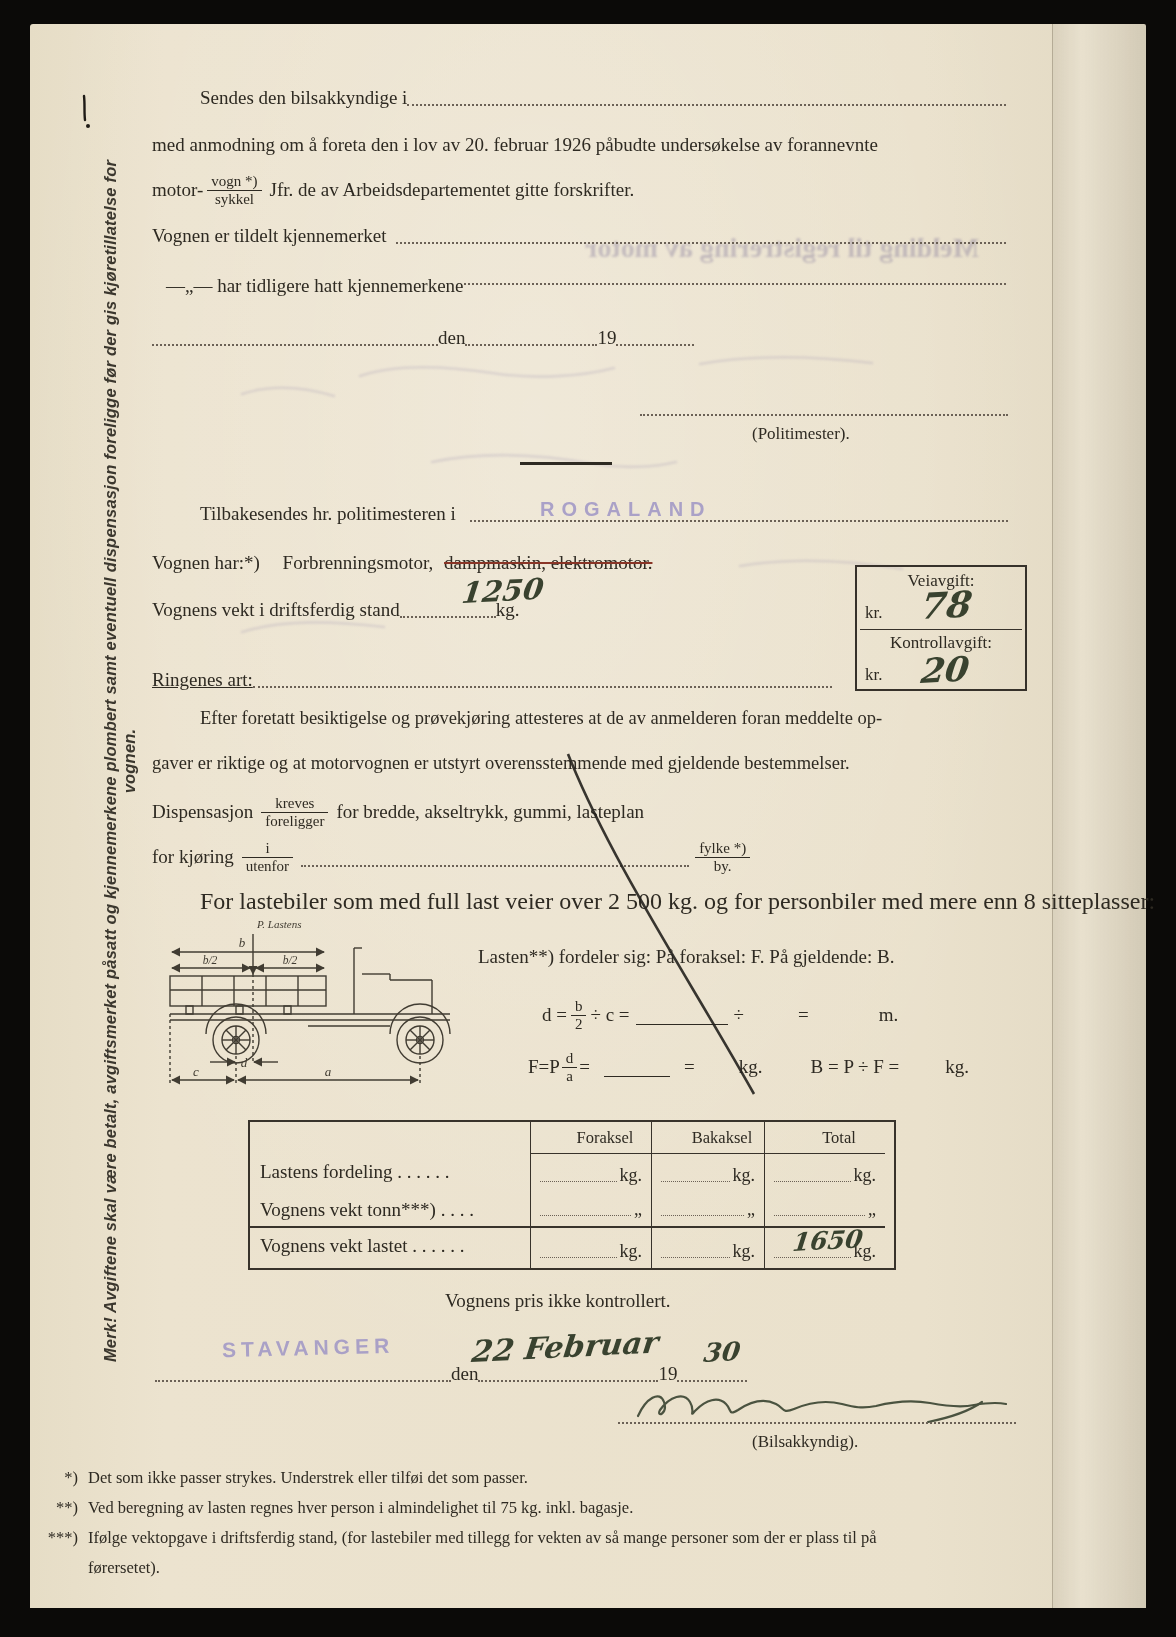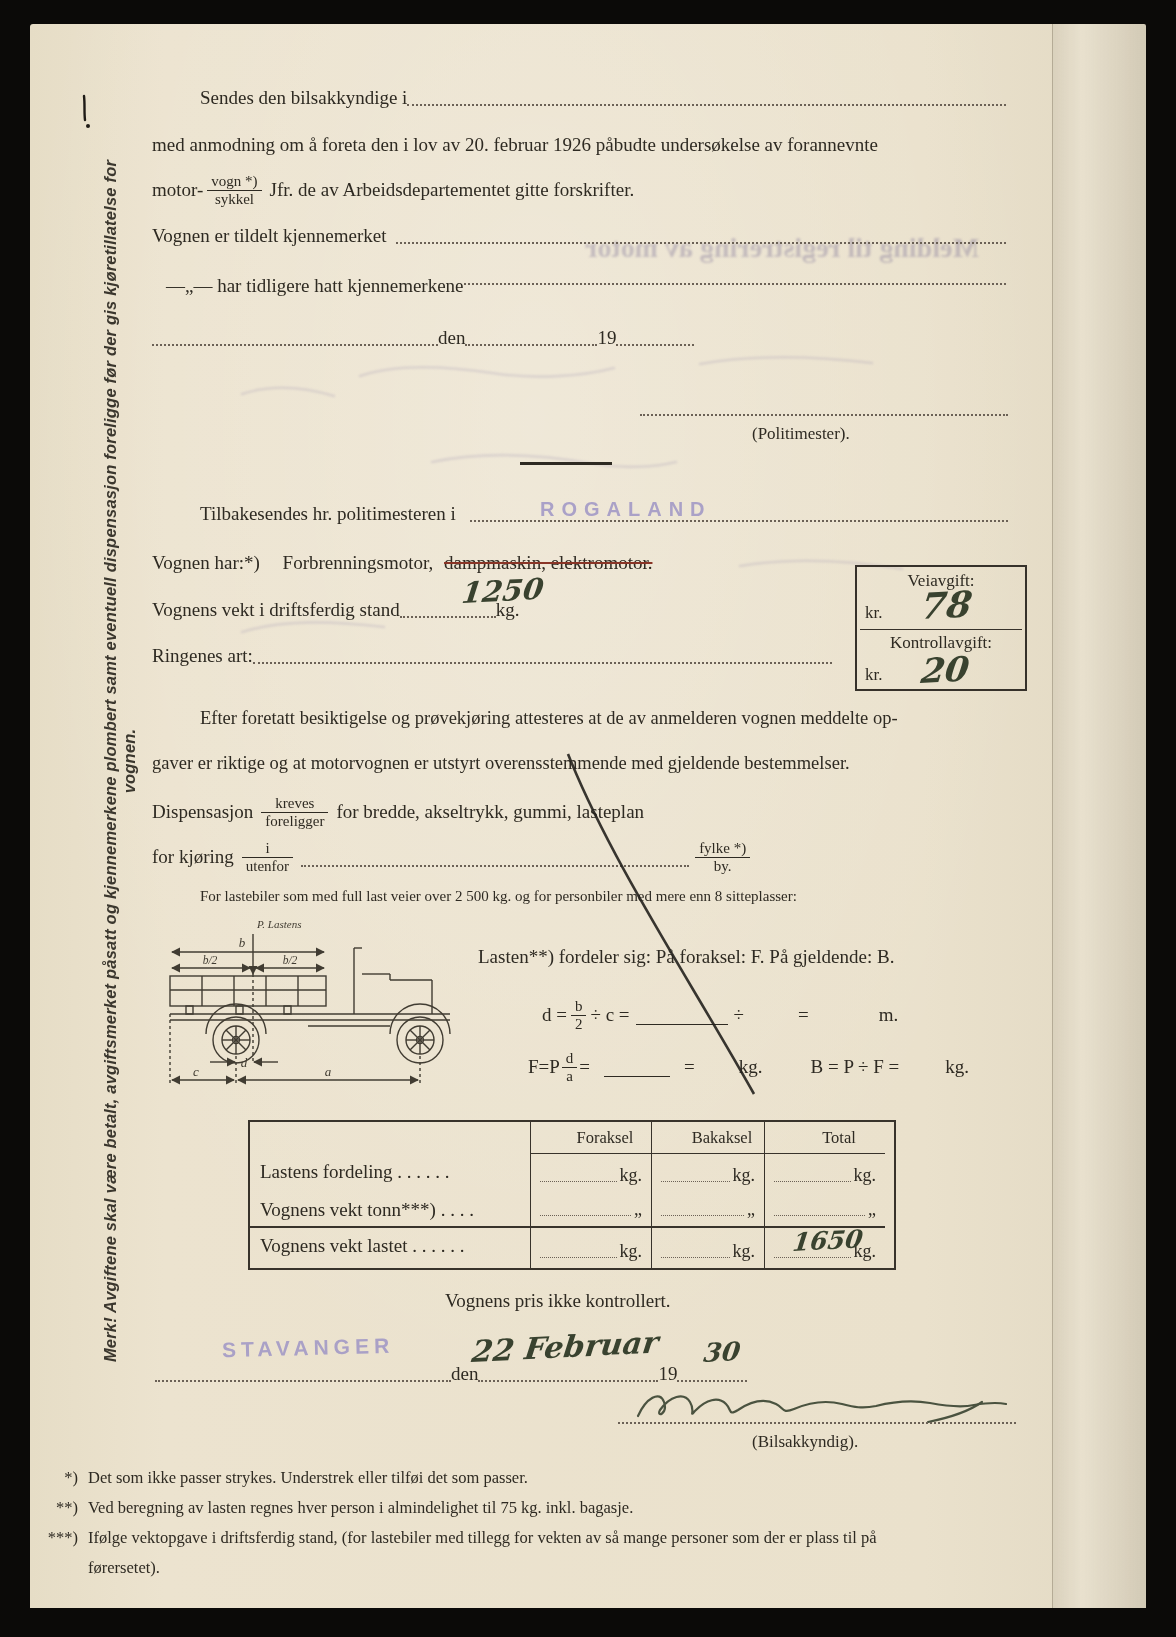--- a/index.html
+++ b/index.html
@@ -120,36 +120,36 @@
     <span>Vognen har:*)</span>
     <span style="margin-left:18px;">Forbrenningsmotor,</span>
     <span class="struck" style="margin-left:6px;">dampmaskin, elektromotor.</span>
   </div>
   <div class="row" style="left:152px;top:598px;width:440px;">
     <span>Vognens vekt i driftsferdig stand</span>
     <span class="fillw" style="width:96px;"></span>
     <span>kg.</span>
   </div>
   <div class="hw" style="left:460px;top:576px;font-size:29px;">1250</div>
-  <div class="row" style="left:152px;top:644px;width:680px;">
+  <div class="row" style="left:152px;top:668px;width:680px;text-decoration:underline;">
     <span>Ringenes art:</span>
     <span class="fill"></span>
   </div>
 
   <div style="position:absolute;left:855px;top:565px;width:168px;height:122px;border:2.5px solid #36312a;">
     <div class="t small" style="left:0;right:0;top:4px;text-align:center;position:absolute;">Veiavgift:</div>
     <div class="t small" style="left:8px;top:36px;">kr.</div>
     <div class="hw" style="left:62px;top:18px;font-size:36px;">78</div>
     <div style="position:absolute;left:3px;right:3px;top:62px;border-top:1.5px solid #36312a;"></div>
     <div class="t small" style="left:0;right:0;top:66px;text-align:center;position:absolute;">Kontrollavgift:</div>
     <div class="hw" style="left:62px;top:84px;font-size:34px;">20</div>
     <div class="t small" style="left:8px;top:98px;">kr.</div>
   </div>
 
-  <div class="t" style="left:200px;top:708px;font-size:18.5px;">Efter foretatt besiktigelse og prøvekjøring attesteres at de av anmelderen vognen meddelte op-</div>
+  <div class="t" style="left:200px;top:708px;font-size:18.5px;">Efter foretatt besiktigelse og prøvekjøring attesteres at de av anmelderen foran meddelte op-</div>
   <div class="t" style="left:152px;top:753px;font-size:18.5px;">gaver er riktige og at motorvognen er utstyrt overensstemmende med gjeldende bestemmelser.</div>
 
   <div class="row rowc" style="left:152px;top:790px;height:44px;">
     <span>Dispensasjon</span>
     <span class="frac" style="margin:0 8px;">
       <span class="ft">kreves</span>
       <span class="fb">foreligger</span>
     </span>
     <span>for bredde, akseltrykk, gummi, lasteplan</span>
   </div>
@@ -160,21 +160,21 @@
       <span class="ft">i</span>
       <span class="fb">utenfor</span>
     </span>
     <span class="fillw" style="width:388px;align-self:flex-end;margin-bottom:12px;"></span>
     <span class="frac" style="margin-left:6px;">
       <span class="ft">fylke *)</span>
       <span class="fb">by.</span>
     </span>
   </div>
 
-  <div class="t" style="left:200px;top:888px;font-size:15px;">For lastebiler som med full last veier over 2 500 kg. og for personbiler med mere enn 8 sitteplasser:</div>
+  <div class="t" style="left:200px;top:888px;font-size:24px;">For lastebiler som med full last veier over 2 500 kg. og for personbiler med mere enn 8 sitteplasser:</div>
 
   <svg style="position:absolute;left:158px;top:912px;" width="315" height="178" viewBox="0 0 315 178">
     <defs>
       <marker id="ar" viewBox="0 0 10 10" refX="9" refY="5" markerWidth="6.5" markerHeight="6.5" orient="auto-start-reverse">
         <path d="M0,0 L10,5 L0,10 z" fill="#413c32"></path>
       </marker>
     </defs>
     <g stroke="#413c32" stroke-width="1.4" fill="none">
 
       <line x1="95" y1="22" x2="95" y2="62" marker-end="url(#ar)"></line>

